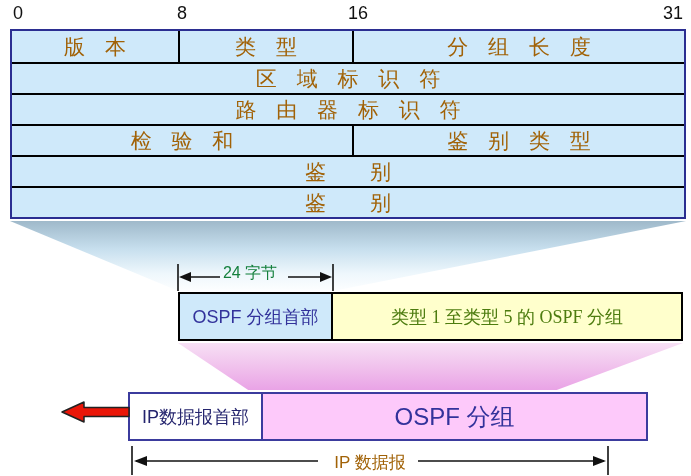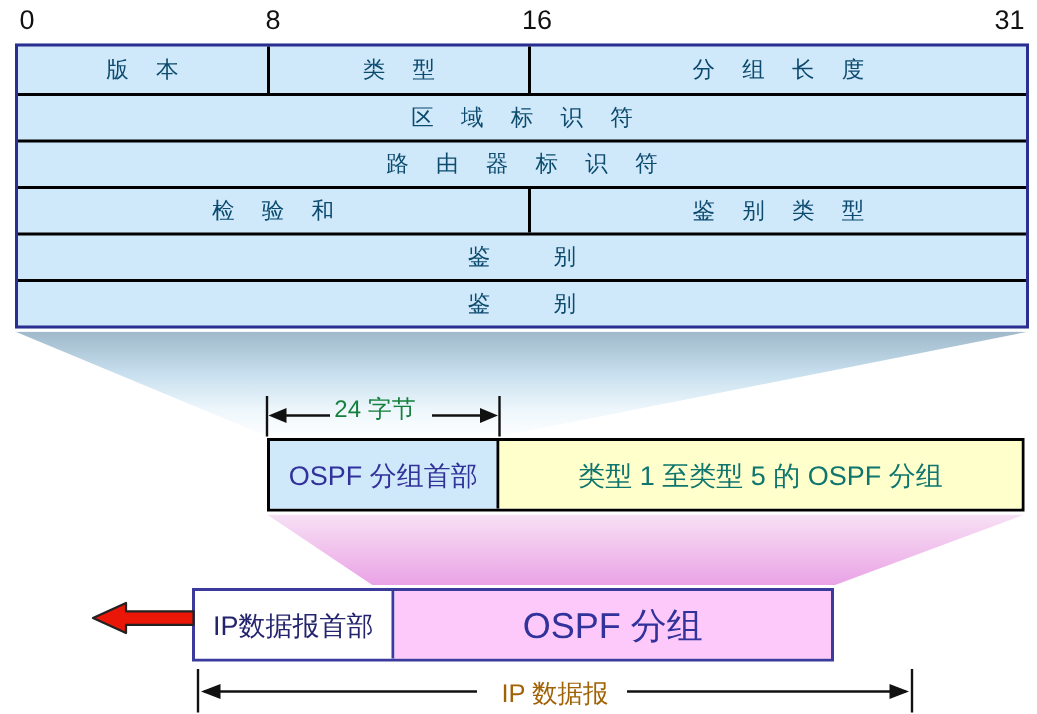--- a/index.html
+++ b/index.html
@@ -30,21 +30,21 @@
     width: 676px; height: 190px;
     border: 2px solid #2b2e91;
     background: #cfe9fa;
     display: grid;
     grid-template-rows: repeat(6, 1fr);
   }
   .hdr-row { display: flex; align-items: stretch; }
   .hdr-row + .hdr-row { border-top: 2px solid #000000; }
   .hdr-cell {
     display: flex; align-items: center; justify-content: center;
-    font-size: 15px; color: #0c4a6e;
+    font-size: 21px; color: #a16207;
     word-spacing: 14px;
     white-space: nowrap;
     overflow: hidden;
   }
   .hdr-cell.sep { border-left: 2px solid #000000; }
   .hdr-cell.grow { flex: 1 1 auto; }
   .hdr-cell.wide-gap { word-spacing: 38px; }
   .w-c1 { width: 166px; }
   .w-c2 { width: 174px; }
   .w-c4 { width: 340px; }
@@ -93,28 +93,28 @@
     width: 153px;
     background: #cfe9fa;
     border-right: 2px solid #000000;
     display: flex; align-items: center; justify-content: center;
     font-size: 18px; color: #32329b; white-space: nowrap;
   }
   .mid-body {
     flex: 1 1 auto;
     background: #ffffcc;
     display: flex; align-items: center; justify-content: center;
-    font-size: 18px; color: #0f766e; white-space: nowrap;
+    font-size: 18px; color: #4d7c0f; white-space: nowrap; font-family: Liberation Serif, serif;
   }
 
   
   .bot-bar {
     position: absolute;
     left: 128px; top: 392px;
-    width: 428px; height: 49px;
+    width: 520px; height: 49px;
     border: 2px solid #3b3b9d;
     display: flex;
   }
   .bot-header {
     width: 133px;
     background: #ffffff;
     border-right: 2px solid #3b3b9d;
     display: flex; align-items: center; justify-content: center;
     font-size: 18px; color: #24246e; white-space: nowrap;
   }

